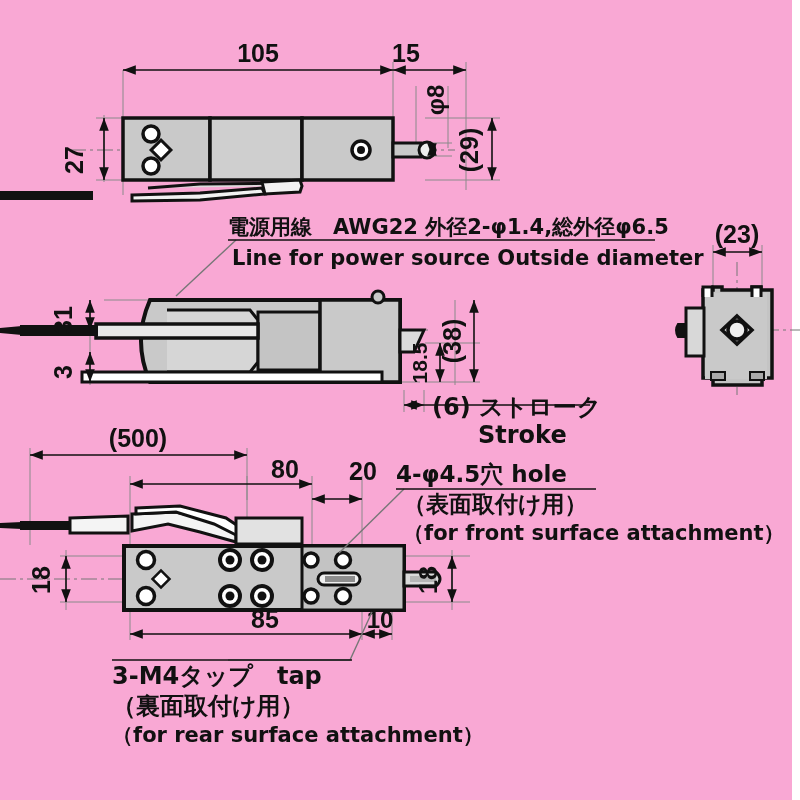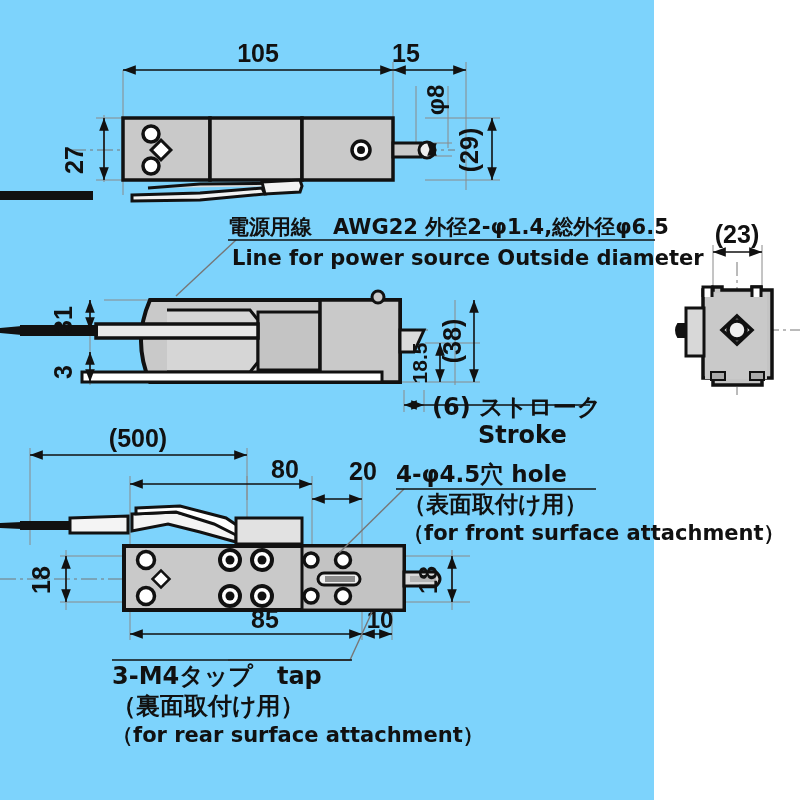--- a/index.html
+++ b/index.html
@@ -1,18 +1,18 @@
 <!DOCTYPE html>
 <html><head>
 <meta charset="utf-8">
 <style>
   html,body{margin:0;padding:0;background:#ffffff;}
   body{width:800px;height:800px;overflow:hidden;
        font-family:"Liberation Sans","DejaVu Sans",sans-serif;color:#111;}
-  #sheet{position:relative;width:654px;height:800px;background:#7dd3fc;}
+  #sheet{position:relative;width:792px;height:800px;background:#f9a8d4;}
   svg{display:block;}
   .dimtxt{font-family:"Liberation Sans","DejaVu Sans",sans-serif;font-weight:700;fill:#111;}
   .notetxt{font-family:"DejaVu Sans","Liberation Sans",sans-serif;font-weight:700;fill:#111;}
 </style>
 </head>
 <body>
 
 <div id="sheet">
 <svg width="800" height="800" viewBox="0 0 800 800">
 

